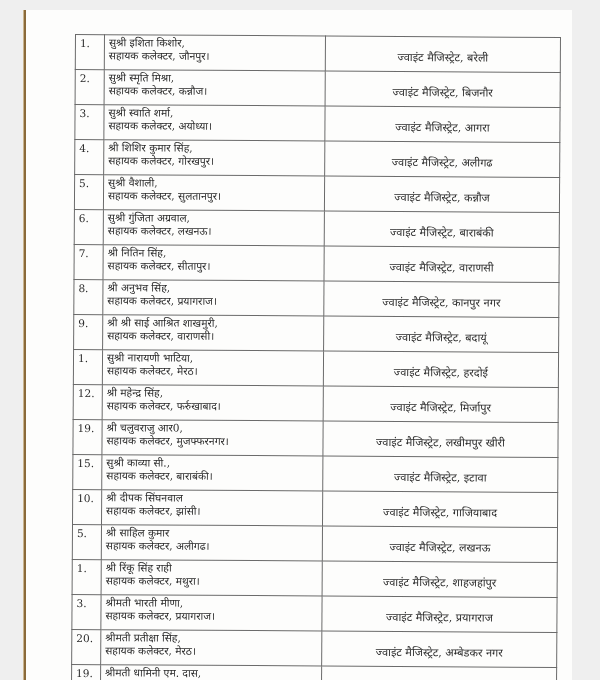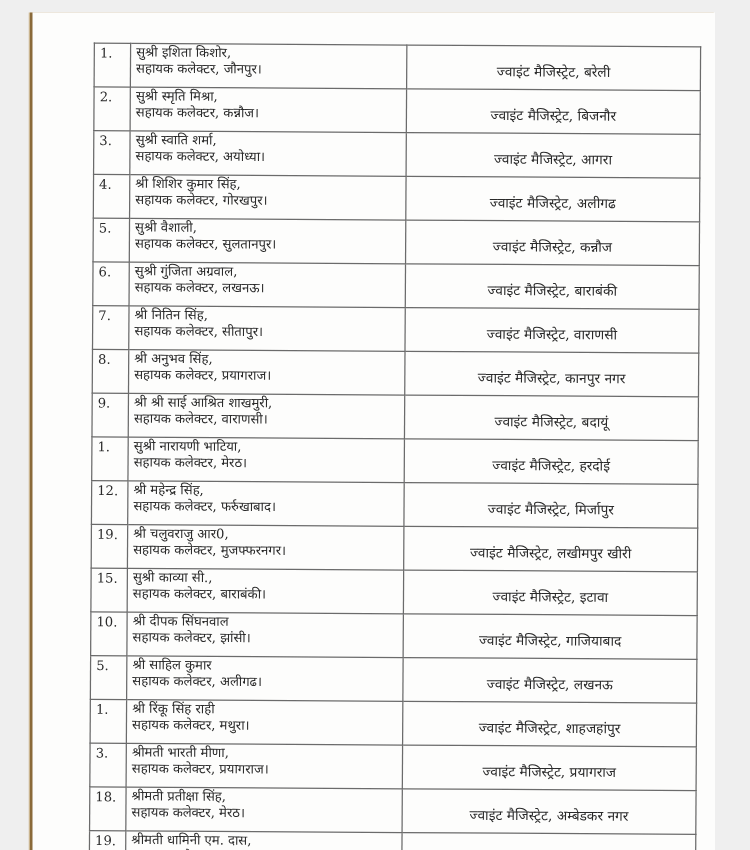--- a/index.html
+++ b/index.html
@@ -176,21 +176,21 @@
         </tr>
         <tr>
           <td class="num">3.</td>
           <td class="name">
             <span class="name-line">श्रीमती भारती मीणा,</span>
             <span class="name-line">सहायक कलेक्टर, प्रयागराज।</span>
           </td>
           <td class="post">ज्वाइंट मैजिस्ट्रेट, प्रयागराज</td>
         </tr>
         <tr>
-          <td class="num">18.</td>
+          <td class="num">20.</td>
           <td class="name">
             <span class="name-line">श्रीमती प्रतीक्षा सिंह,</span>
             <span class="name-line">सहायक कलेक्टर, मेरठ।</span>
           </td>
           <td class="post">ज्वाइंट मैजिस्ट्रेट, अम्बेडकर नगर</td>
         </tr>
         <tr>
           <td class="num">19.</td>
           <td class="name">
             <span class="name-line">श्रीमती धामिनी एम. दास,</span>

